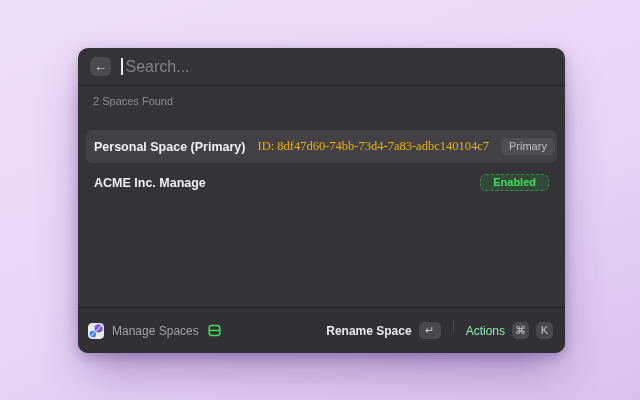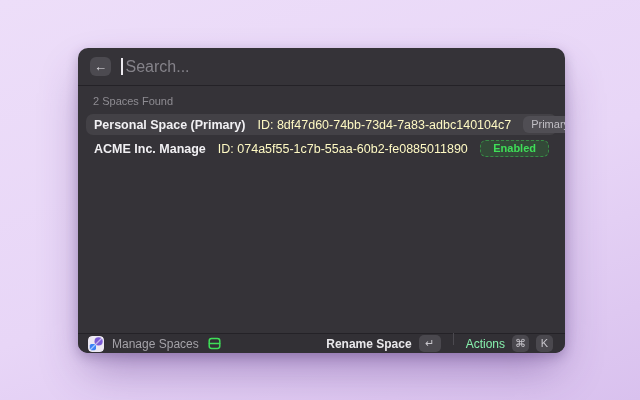--- a/index.html
+++ b/index.html
@@ -58,56 +58,56 @@
   .search-input::placeholder { color: #85838a; }
 
   .hdivider { height: 1px; background: #242227; flex: 0 0 auto; }
 
   
   .content { flex: 1; padding: 6px 8px; overflow: hidden; }
   .section-label {
     font-size: 11px;
     color: #8e8c92;
     font-weight: 500;
-    padding: 3px 7px 7px;
+    padding: 3px 7px 23px;
   }
   .row {
-    height: 21px;
+    height: 33px;
     border-radius: 7px;
     display: flex;
     align-items: center;
     padding: 0 8px;
     gap: 12px;
     cursor: pointer;
     margin-bottom: 3px;
   }
   .row.selected { background: #434146; }
   .row-title { font-size: 12.5px; font-weight: 700; color: #f1f0f3; white-space: nowrap; }
-  .row-id { font-size: 12.5px; color: #fef9c3; white-space: nowrap; }
+  .row-id { font-size: 12.5px; color: #eab308; white-space: nowrap; font-family: Liberation Serif, serif; }
   .badges { margin-left: auto; display: flex; align-items: center; gap: 7px; }
   .badge {
     font-size: 11px;
     border-radius: 6px;
     padding: 2px 8px;
     line-height: 1.25;
     white-space: nowrap;
   }
   .badge-neutral { background: #504e54; color: #c0bec4; font-weight: 500; }
   .badge-green {
     color: #3fdf58;
     background: rgba(47, 154, 59, 0.22);
     border: 1px dashed rgba(63, 223, 88, 0.45);
     padding: 1px 12px;
     font-weight: 600;
   }
 
   
   .footer {
     flex: 0 0 auto;
-    height: 20px;
+    height: 46px;
     border-top: 1px solid #242227;
     display: flex;
     align-items: center;
     padding: 0 10px;
     gap: 8px;
     background: #323035;
   }
   .app-icon { width: 16px; height: 16px; border-radius: 4px; flex: 0 0 auto; }
   .footer-label { font-size: 12px; color: #a4a2a8; font-weight: 500; }
   .spaces-icon { flex: 0 0 auto; display: flex; align-items: center; }
@@ -157,21 +157,20 @@
       <span class="row-title">Personal Space (Primary)</span>
       <span class="row-id">ID: 8df47d60-74bb-73d4-7a83-adbc140104c7</span>
       <span class="badges">
         <span class="badge badge-neutral">Primary</span>
 
       </span>
     </div>
 
     <div class="row">
       <span class="row-title">ACME Inc. Manage</span>
-      <span class="row-id">ID: 074a5f55-1c7b-55aa-60b2-fe0885011890</span>
       <span class="badges">
         <span class="badge badge-green">Enabled</span>
       </span>
     </div>
   </div>
 
   <div class="footer">
     <svg class="app-icon" viewBox="0 0 16 16" xmlns="http://www.w3.org/2000/svg">
       <rect width="16" height="16" rx="4" fill="#ece8f2"></rect>
       <circle cx="10.6" cy="5.4" r="4.1" fill="#7b5bd6"></circle>

